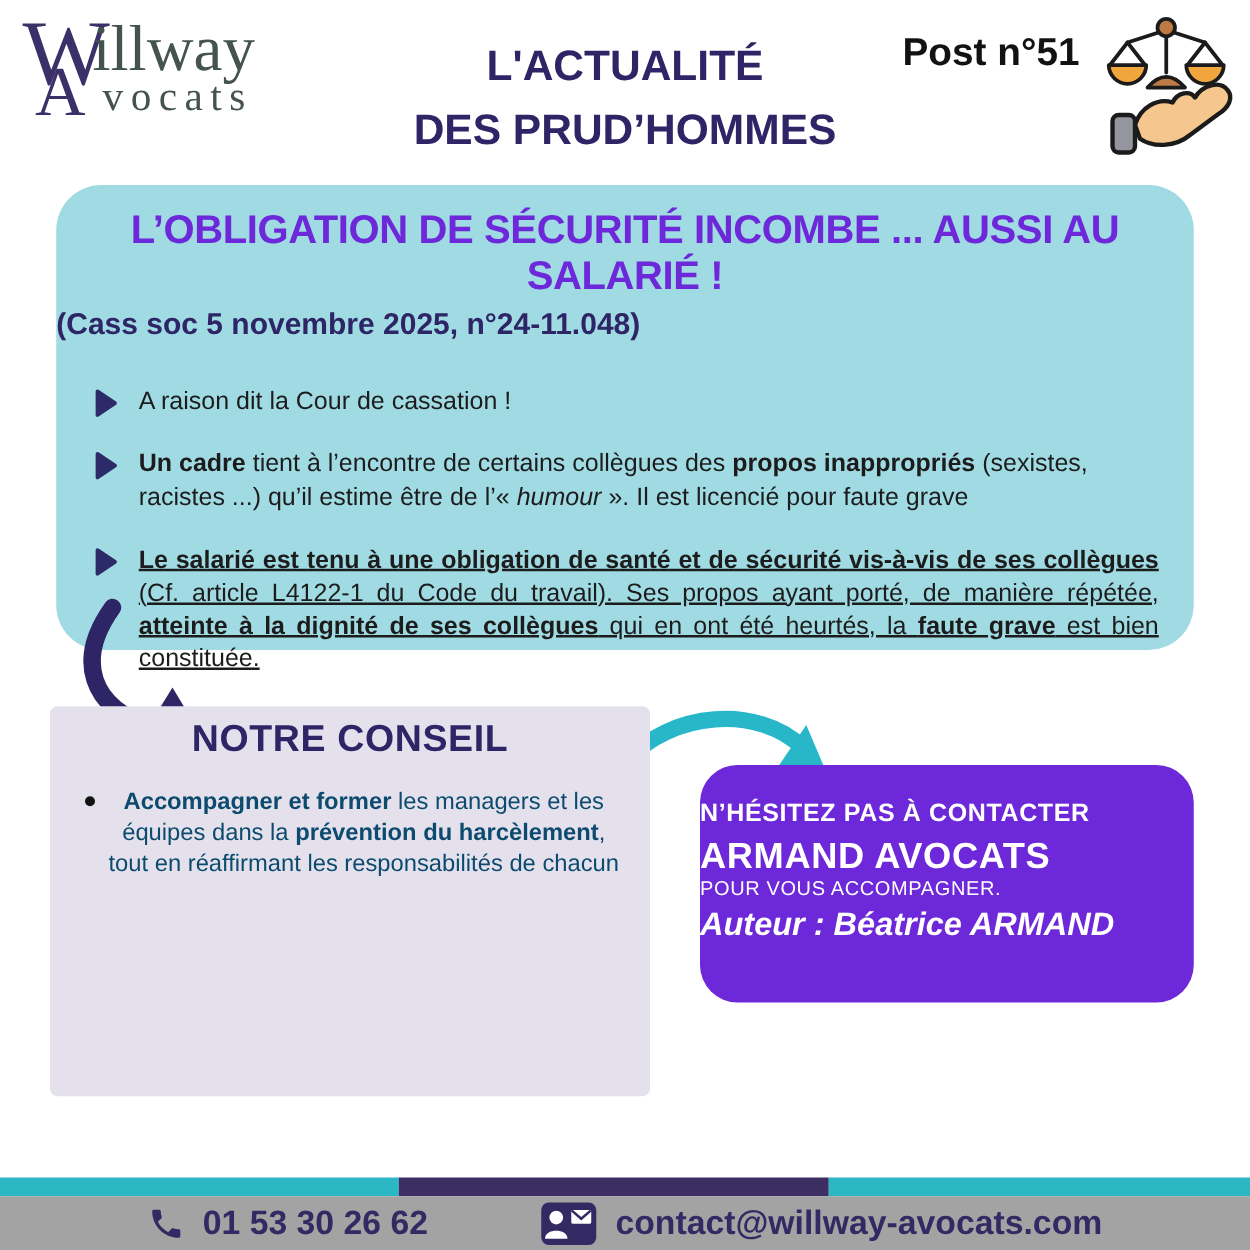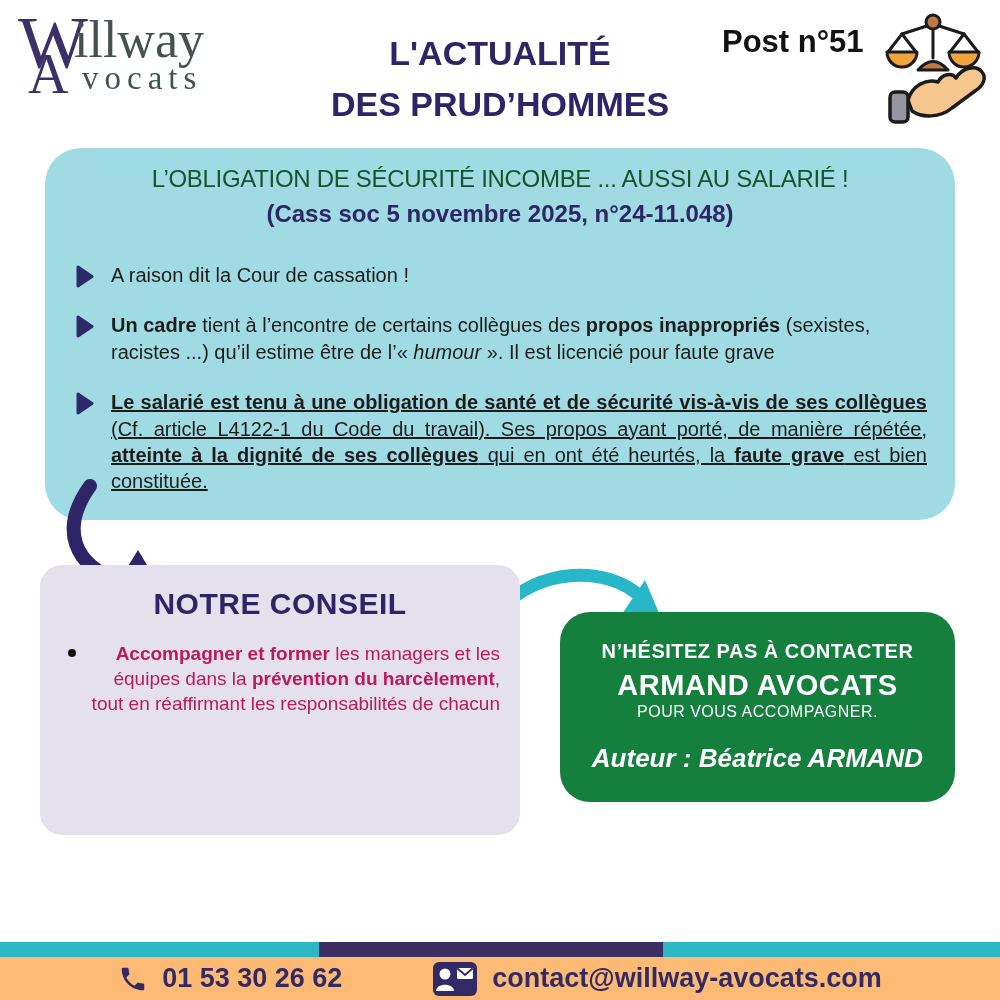--- a/index.html
+++ b/index.html
@@ -23,51 +23,51 @@
 
   
   .title { left:250px; top:28px; width:500px; text-align:center;
            font-size:34px; font-weight:700; color:#2e2566; line-height:1.5; }
   .post-number { left:722px; top:24px; font-size:31px; font-weight:700; color:#121212; }
   .post-icon { left:878px; top:8px; }
 
   
   .news-box { left:45px; top:148px; width:910px; height:372px;
               background:#a0dbe3; border-radius:36px; padding-top:17px; }
-  .news-heading    { text-align:center; font-size:24px; font-weight:400; color:#14532d; letter-spacing:-0.3px; }
-  .news-subheading { text-align:center; font-size:24px; font-weight:700; color:#2e2566; margin-top:7px; }
+  .news-heading    { text-align:center; font-size:32px; font-weight:700; color:#6d28d9; letter-spacing:-0.3px; }
+  .news-subheading { font-size:24px; font-weight:700; color:#2e2566; margin-top:7px; }
   .news-bullets { list-style:none; margin:34px 28px 0 30px; }
   .news-bullets li { position:relative; padding-left:36px; font-size:20px; line-height:1.32; margin-bottom:24px; }
   .news-bullets li.justify { text-align:justify;text-decoration:underline; }
   .tri { position:absolute; left:0; top:3px; }
 
   
-  .conseil-box { left:40px; top:565px; width:480px; height:270px;
-                 background:#e4e1ed; border-radius:22px; padding-top:22px; }
+  .conseil-box { left:40px; top:565px; width:480px; height:312px;
+                 background:#e4e1ed; border-radius:6px; padding-top:10px; }
   .conseil-title { text-align:center; font-size:30px; font-weight:700; color:#2e2566; letter-spacing:0.5px; }
   .conseil-list { margin:20px 20px 0 24px; }
   .conseil-item { display:flex; margin-bottom:22px; }
   .dot { width:8px; height:8px; border-radius:50%; background:#121212; margin:8px 6px 0 4px; flex:0 0 auto; }
-  .conseil-text { flex:1; text-align:right; font-size:19px; line-height:1.32; color:#be185d; }
+  .conseil-text { flex:1; text-align:center; font-size:19px; line-height:1.32; color:#0c4a6e; }
 
   
   .contact-box { left:560px; top:612px; width:395px; height:190px;
-                 background:#15803d; border-radius:30px; color:#ffffff;
-                 text-align:center; padding-top:28px; }
+                 background:#6d28d9; border-radius:30px; color:#ffffff;
+                 text-align:left; padding-top:28px; }
   .contact-line1 { font-size:20px; font-weight:700; letter-spacing:0.5px; }
   .contact-line2 { font-size:29px; font-weight:700; margin-top:6px; letter-spacing:0.5px; }
   .contact-line3 { font-size:16px; font-weight:400; margin-top:1px; letter-spacing:0.5px; }
-  .contact-author { font-size:26px; font-weight:700; font-style:italic; margin-top:22px; }
+  .contact-author { font-size:26px; font-weight:700; font-style:italic; margin-top:3px; }
 
   
   .footer-bar { left:0; top:942px; width:1000px; height:15px; display:flex; }
   .bar-teal-l { width:31.9%; background:#2cb7c4; }
   .bar-purple { width:34.4%; background:#3c2e63; }
   .bar-teal-r { width:33.7%; background:#2cb7c4; }
-  .footer { left:0; top:957px; width:1000px; height:43px; background:#fdba74;
+  .footer { left:0; top:957px; width:1000px; height:43px; background:#a3a3a3;
             display:flex; align-items:center; justify-content:center; gap:90px; }
   .contact-group { display:flex; align-items:center; gap:14px; }
   .footer-text { font-size:27px; font-weight:700; color:#332a64; }
 </style>
 </head>
 <body>
 
 <div class="abs logo">
   <span class="logo-w">W</span>
   <span class="logo-illway">illway</span>

